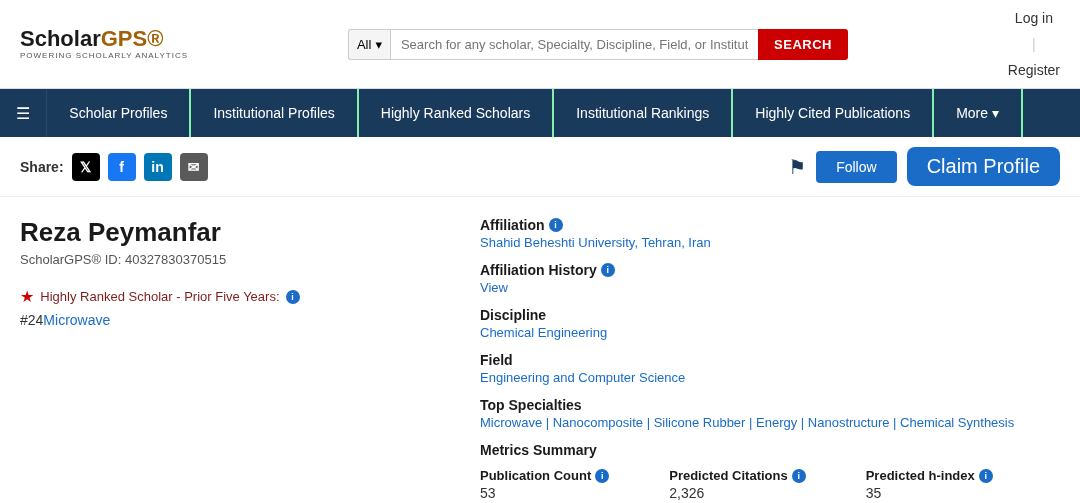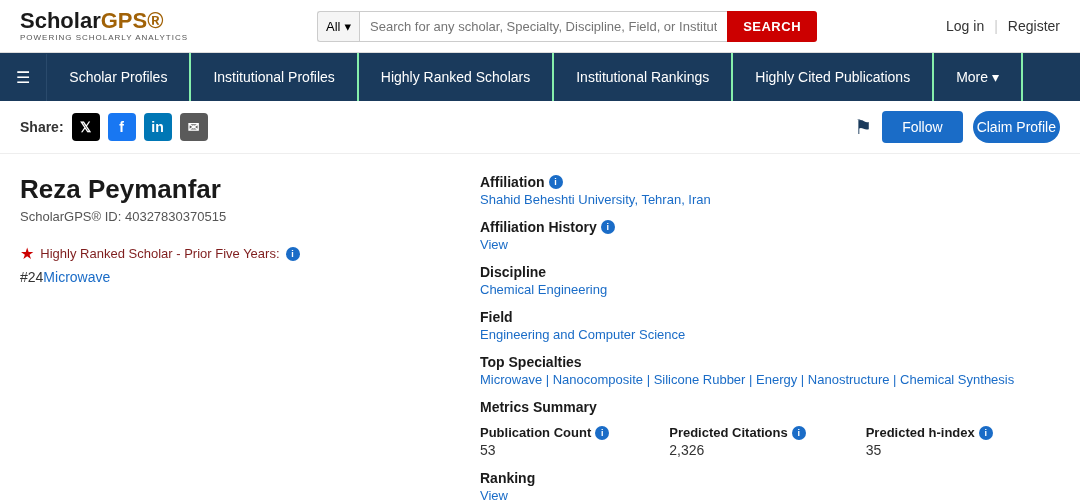--- a/index.html
+++ b/index.html
@@ -68,20 +68,21 @@
       font-weight: bold;
       cursor: pointer;
       border-radius: 0 3px 3px 0;
       letter-spacing: 0.5px;
     }
     .header-auth {
       display: flex;
       align-items: center;
       gap: 10px;
       font-size: 14px;
+      flex-direction: column;
     }
     .auth-link {
       color: #333;
       text-decoration: none;
       cursor: pointer;
     }
     .auth-divider {
       color: #ccc;
     }
 
@@ -165,23 +166,23 @@
       padding: 8px 20px;
       font-size: 14px;
       border-radius: 4px;
       cursor: pointer;
       font-weight: 500;
     }
     .btn-claim {
       background: #1a6cc7;
       color: #fff;
       border: none;
-      padding: 8px 4px;
-      font-size: 14px;
-      border-radius: 16px;
+      padding: 8px 20px;
+      font-size: 20px;
+      border-radius: 8px;
       cursor: pointer;
       font-weight: 500;
     }
 
     
     .profile-container {
       display: flex;
       padding: 20px 20px;
       gap: 40px;
       background: #fff;

